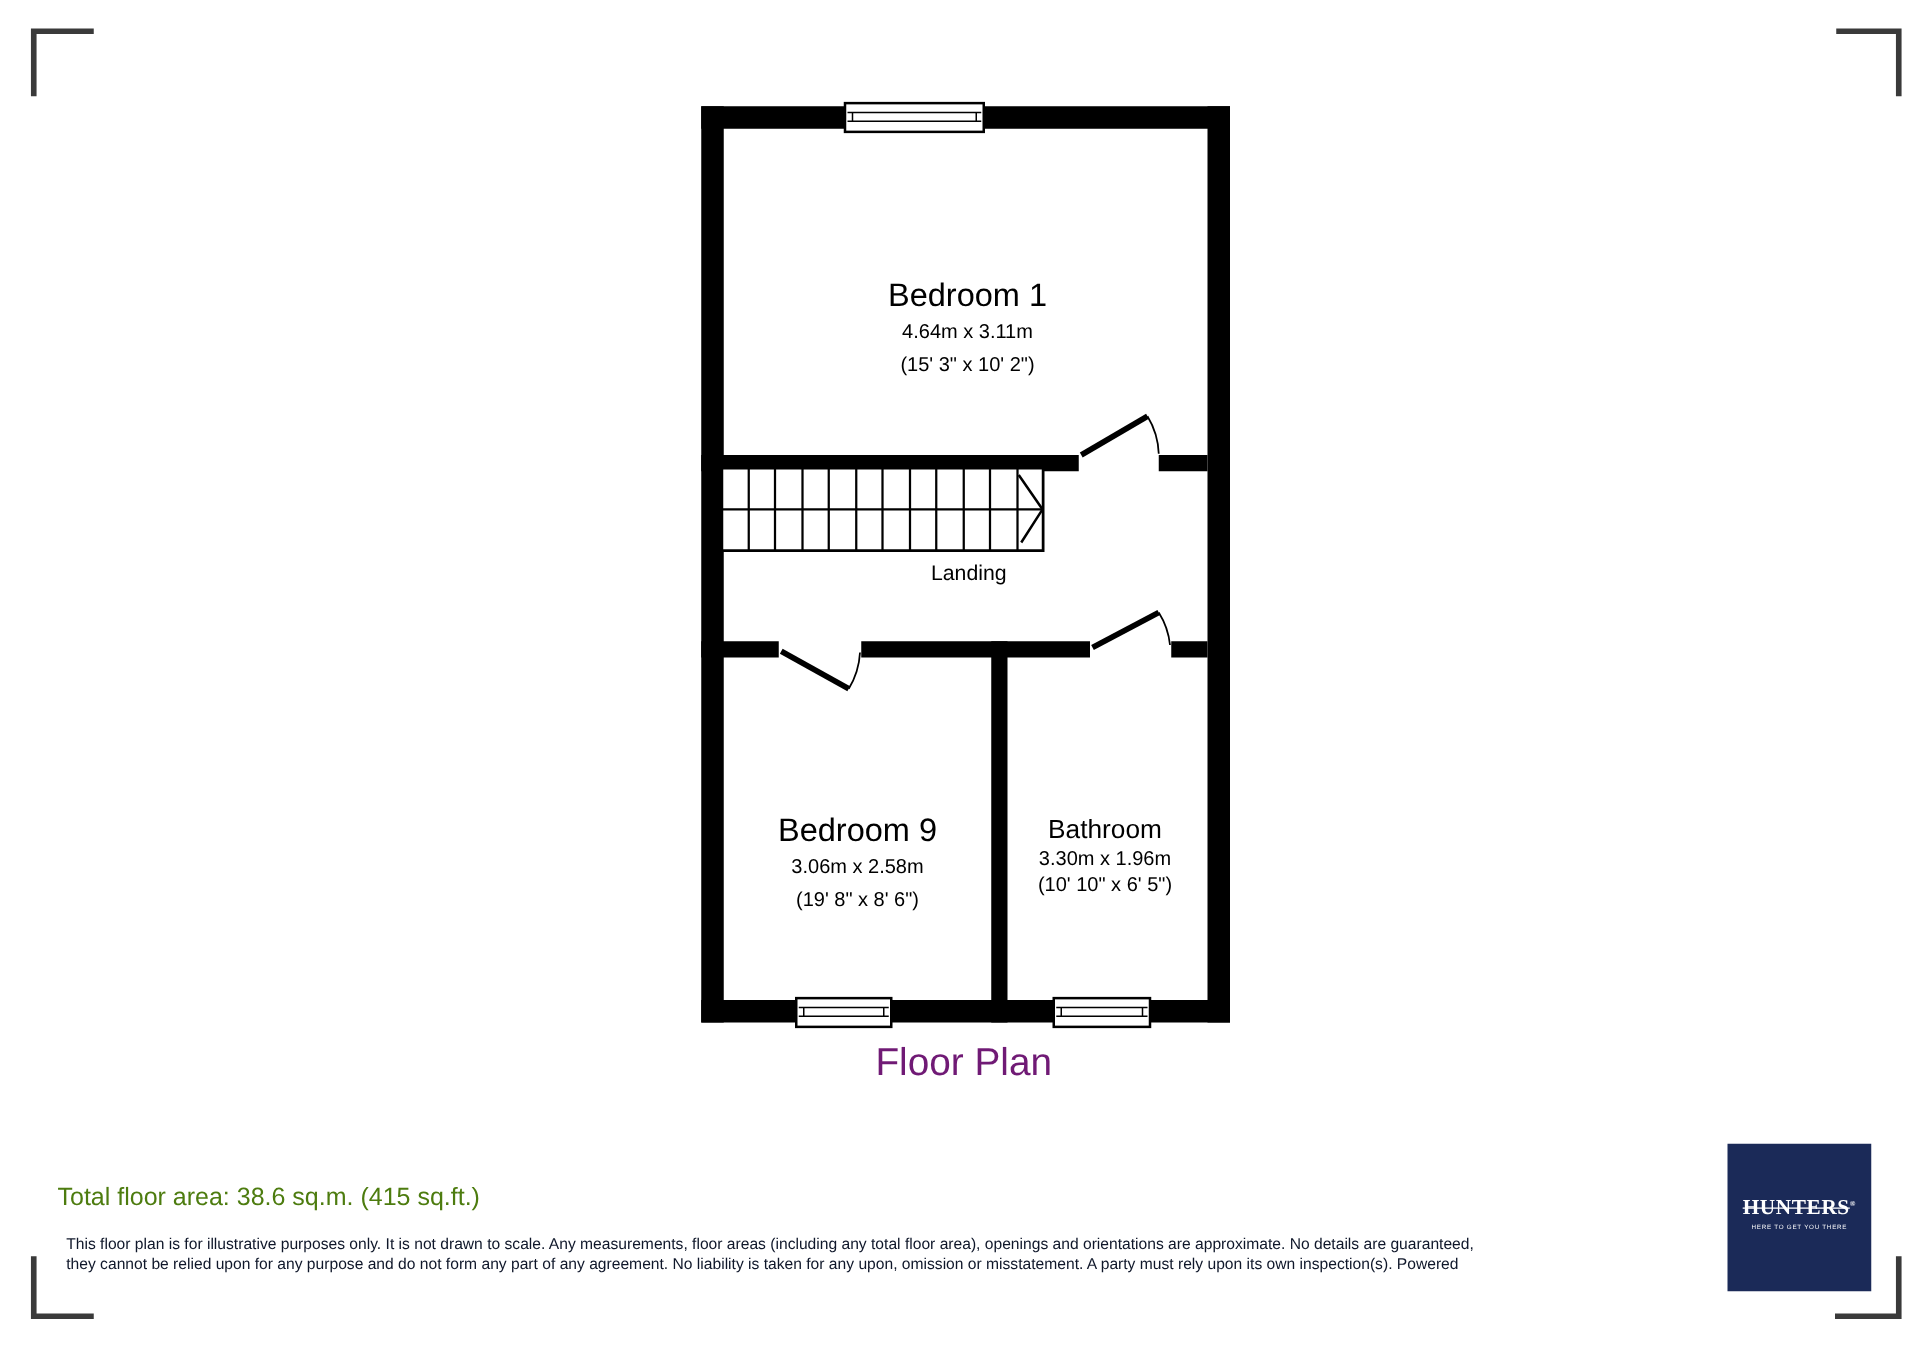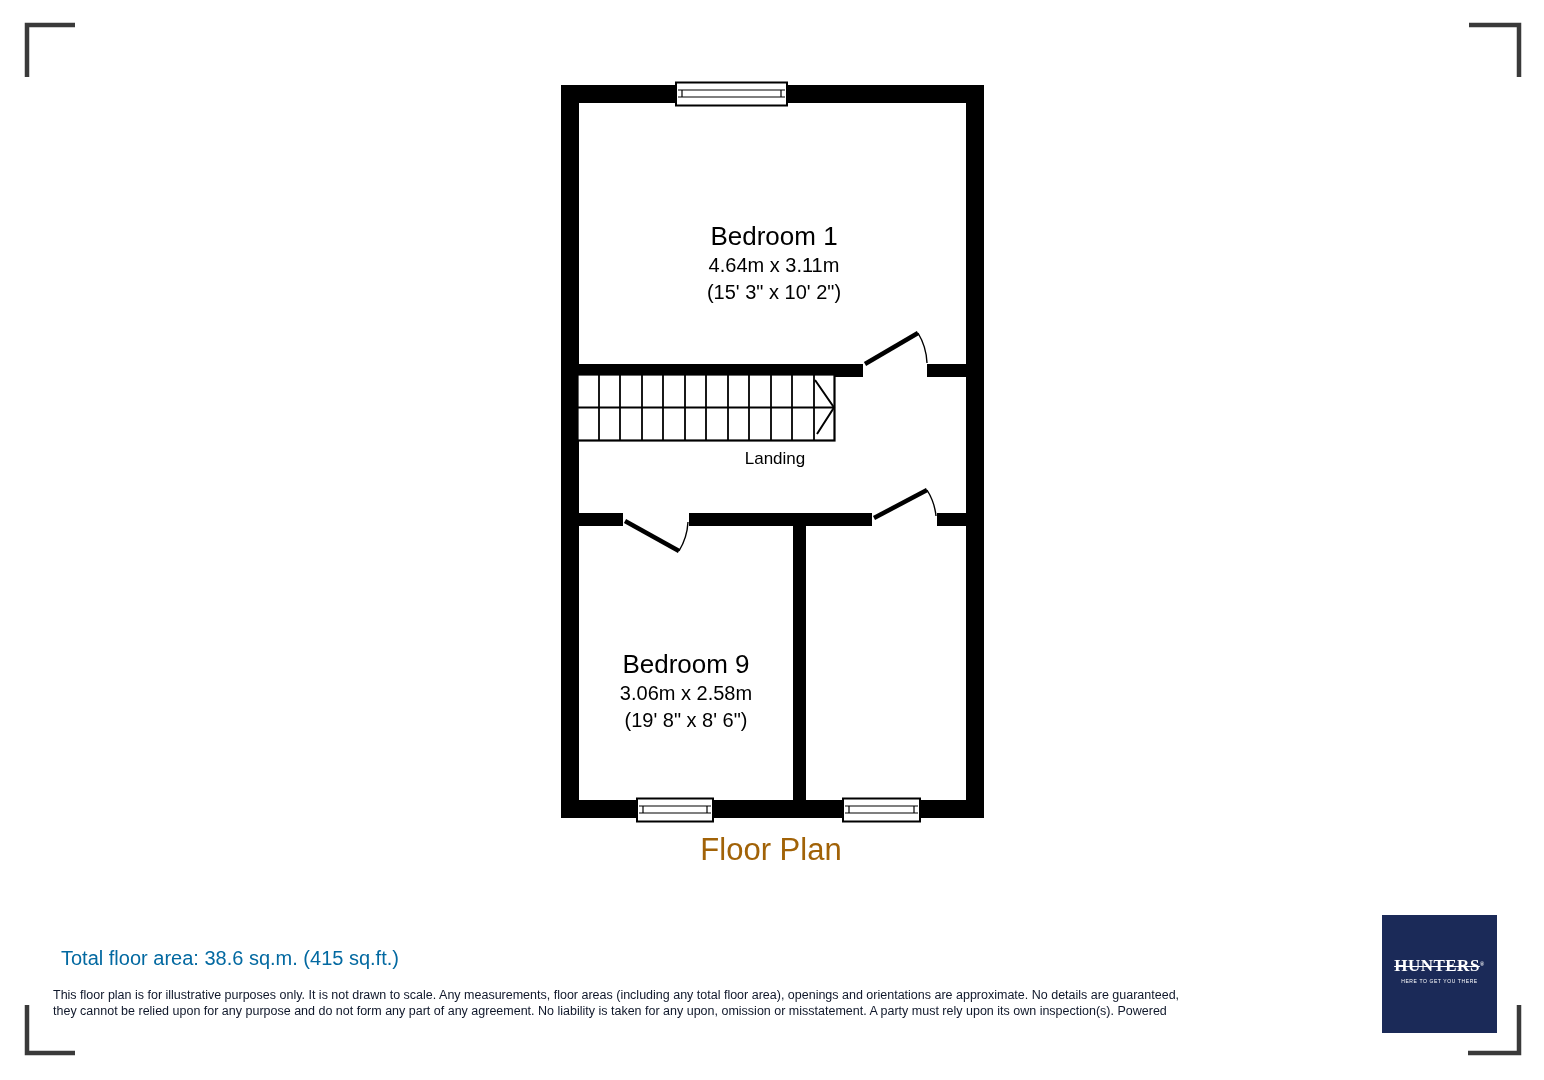--- a/index.html
+++ b/index.html
@@ -3,28 +3,28 @@
 <meta charset="utf-8">
 <style>
   html,body{margin:0;padding:0;background:#ffffff;}
   .stage{
     position:relative;width:1544px;height:1080px;background:#ffffff;
     font-family:"Liberation Sans",sans-serif;color:#000;overflow:hidden;
   }
   .plan-svg{position:absolute;left:0;top:0;}
   .room-label{position:absolute;transform:translateX(-50%);text-align:center;white-space:nowrap;}
   .room-name{font-size:26px;line-height:32px;}
-  .room-dim{font-size:20px;line-height:27px;}
+  .room-dim{font-size:16px;line-height:27px;}
   .room-label.small .room-name{font-size:21px;line-height:26px;}
   .room-label.small .room-dim{font-size:16px;line-height:21px;}
   .landing-label{position:absolute;transform:translateX(-50%);font-size:17px;white-space:nowrap;}
   .caption{position:absolute;left:771px;transform:translateX(-50%);text-align:center;white-space:nowrap;}
-  .caption-title{font-size:31px;line-height:38px;color:#a16207;}
+  .caption-title{font-size:31px;line-height:38px;color:#701a75;}
   .caption-sub{font-size:21px;line-height:30px;color:#0c0c0c;}
-  .total-area{position:absolute;left:61px;top:947px;font-size:20px;color:#0369a1;white-space:nowrap;}
+  .total-area{position:absolute;left:46px;top:947px;font-size:20px;color:#4d7c0f;white-space:nowrap;}
   .disclaimer{position:absolute;left:53px;top:988px;font-size:12.5px;line-height:15.5px;color:#0f172a;}
   .disclaimer div{white-space:nowrap;}
   .logo{
     position:absolute;left:1382px;top:915px;width:115px;height:118px;
     background:#1b2a58;color:#fff;text-align:center;box-sizing:border-box;padding-top:42px;
   }
   .logo-brand{
     font-family:"Liberation Serif",serif;font-weight:bold;font-size:17px;letter-spacing:0.5px;
     text-decoration:line-through;text-decoration-thickness:1px;display:inline-block;line-height:18px;
   }
@@ -127,20 +127,25 @@
   </div>
 
   <div class="landing-label" style="left:775px;top:449px;">Landing</div>
 
   <div class="room-label" style="left:686px;top:648px;">
     <div class="room-name">Bedroom 9</div>
     <div class="room-dim">3.06m x 2.58m</div>
     <div class="room-dim">(19' 8" x 8' 6")</div>
   </div>
 
+  <div class="room-label small" style="left:884px;top:651px;">
+    <div class="room-name">Bathroom</div>
+    <div class="room-dim">3.30m x 1.96m</div>
+    <div class="room-dim">(10' 10" x 6' 5")</div>
+  </div>
 
   <div class="caption" style="top:831px;">
     <div class="caption-title">Floor Plan</div>
   </div>
 
   <div class="total-area">Total floor area: 38.6 sq.m. (415 sq.ft.)</div>
 
   <div class="disclaimer">
     <div>This floor plan is for illustrative purposes only. It is not drawn to scale. Any measurements, floor areas (including any total floor area), openings and orientations are approximate. No details are guaranteed,</div>
     <div>they cannot be relied upon for any purpose and do not form any part of any agreement. No liability is taken for any upon, omission or misstatement. A party must rely upon its own inspection(s). Powered</div>

